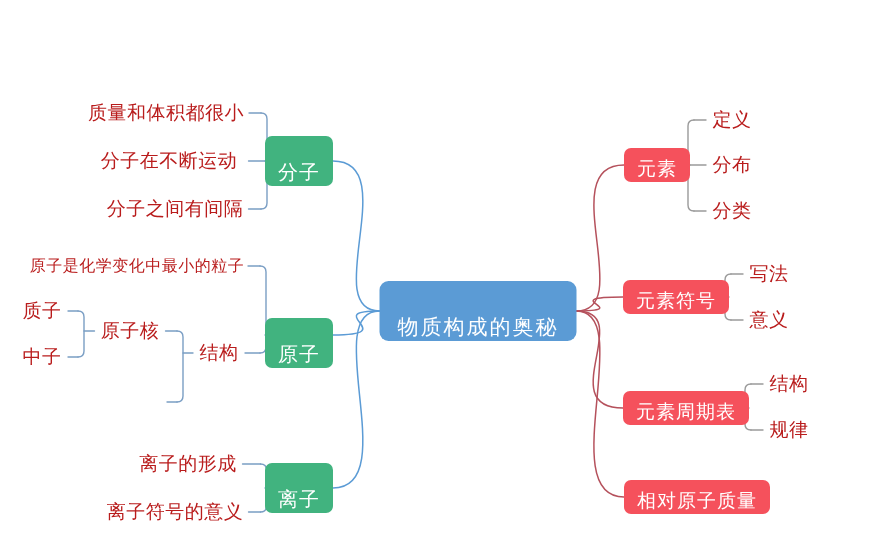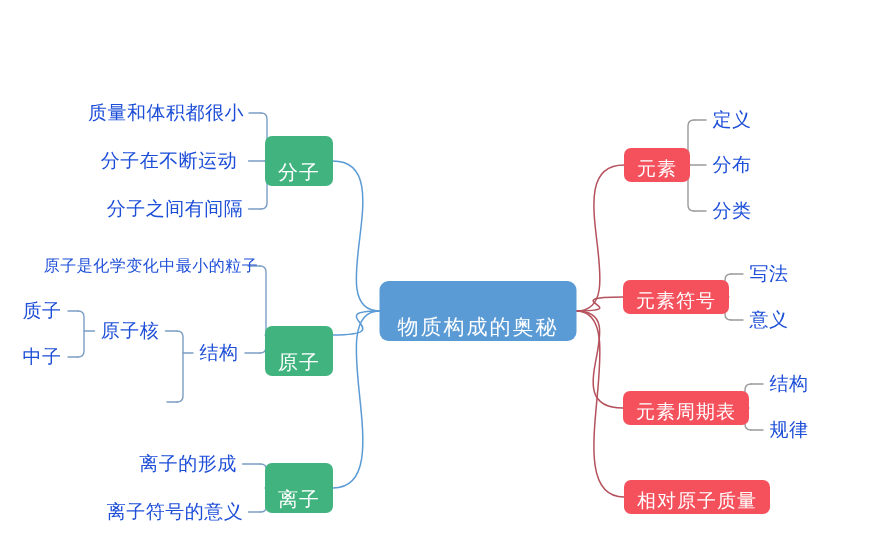--- a/index.html
+++ b/index.html
@@ -54,21 +54,21 @@
   }
   .node-red {
     background: #f5515c;
     font-size: 19px;
     height: 34px;
     padding: 0 13px;
   }
   
   .leaf {
     position: absolute;
-    color: #1d4ed8;
+    color: #b91c1c;
     white-space: nowrap;
     transform: translate(-50%, -50%);
     letter-spacing: 0.5px;
   }
   .leaf-l1 { font-size: 19px; }
   .leaf-small { font-size: 16px; }
   .leaf-r1 { font-size: 19px; }
 </style>
 </head>
 <body>
@@ -119,24 +119,24 @@
     </svg>
 <div class="node node-root" style="left: 478px; top: 311px;">
       <span>物质构成的奥秘</span>
     </div>
     <div class="node node-green" style="left: 299px; top: 161px;">
       <span>分子</span>
     </div>
     <div class="leaf leaf-l1" style="left: 166px; top: 113px;">质量和体积都很小</div>
     <div class="leaf leaf-l1" style="left: 169px; top: 161px;">分子在不断运动</div>
     <div class="leaf leaf-l1" style="left: 175px; top: 209px;">分子之间有间隔</div>
-    <div class="node node-green" style="left: 299px; top: 351px; font-family: Liberation Serif, serif;">
+    <div class="node node-green" style="left: 299px; top: 343px; font-family: Liberation Serif, serif;">
       <span>原子</span>
     </div>
-    <div class="leaf leaf-small" style="left: 151px; top: 266px;">原子是化学变化中最小的粒子</div>
+    <div class="leaf leaf-small" style="left: 137px; top: 266px;">原子是化学变化中最小的粒子</div>
     <div class="leaf leaf-l1" style="left: 219px; top: 353px;">结构</div>
     <div class="leaf leaf-l1" style="left: 130px; top: 331px;">原子核</div>
     <div class="leaf leaf-l1" style="left: 42px; top: 311px;">质子</div>
     <div class="leaf leaf-l1" style="left: 42px; top: 357px;">中子</div>
     <div class="node node-green" style="left: 299px; top: 488px;">
       <span>离子</span>
     </div>
     <div class="leaf leaf-l1" style="left: 188px; top: 464px;">离子的形成</div>
     <div class="leaf leaf-l1" style="left: 175px; top: 512px;">离子符号的意义</div>
     <div class="node node-red" style="left: 657px; top: 165px;">

